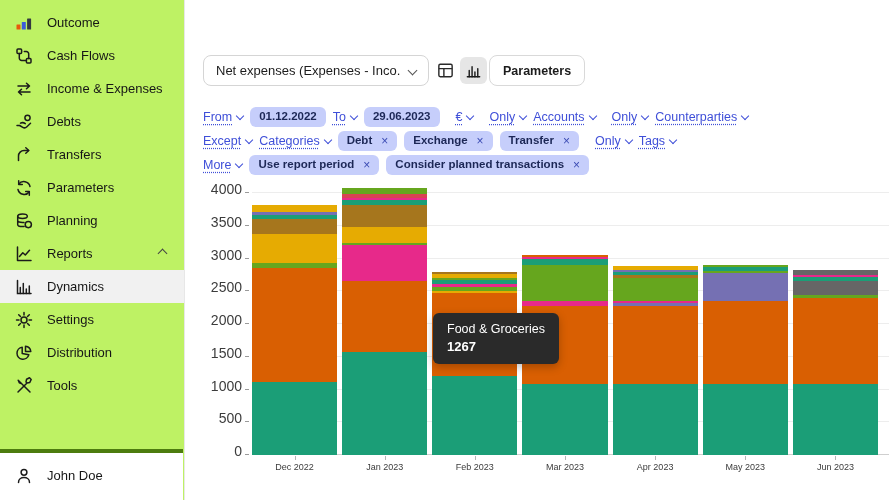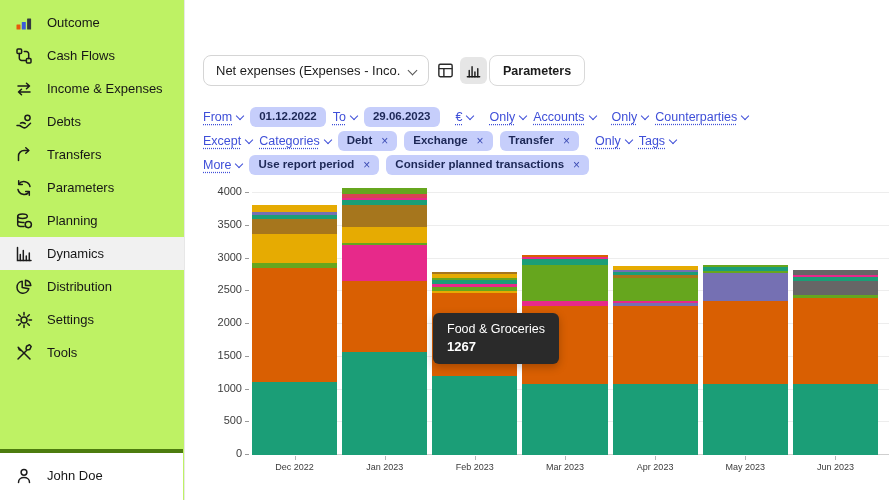--- a/index.html
+++ b/index.html
@@ -32,21 +32,21 @@
   .gap-s{width:7px;flex:none;} .gap-m{width:16px;flex:none;}
   .chip{display:inline-flex;align-items:flex-end;background:#c6cefb;color:#1c2756;font-size:11.5px;font-weight:700;padding:3px 9px;border-radius:6px;white-space:nowrap;line-height:1.2;}
   .chip .x{margin-left:9px;font-weight:500;font-size:12px;color:#3c4cb4;cursor:pointer;}
   .chips{display:inline-flex;gap:7px;}
 
   
   .chart-plot{position:absolute;left:252px;top:193px;width:738px;height:262px;}
   .gridline{position:absolute;left:0;right:0;height:1px;background:#ededed;}
   .gridline.axis{background:#cfcfcf;}
   .ytick{position:absolute;left:-7px;width:4px;height:1px;background:#9a9a9a;}
-  .ylab{position:absolute;right:10px;font-size:11px;color:#3c3c3c;white-space:nowrap;}
+  .ylab{position:absolute;right:10px;font-size:14px;color:#3c3c3c;white-space:nowrap;}
   .bar{position:absolute;bottom:0;display:flex;flex-direction:column;cursor:pointer;}
   .seg{width:100%;flex:none;}
   .xlab{position:absolute;top:269px;font-size:9px;color:#3c3c3c;text-align:center;}
   .xtick{position:absolute;top:263px;width:1px;height:4px;background:#b5b5b5;}
   .ylabs{position:absolute;left:205px;top:193px;width:47px;height:262px;}
 
   
   .tooltip{position:absolute;left:433px;top:313px;background:#2a2a2a;color:#fff;border-radius:6px;padding:9px 14px 10px;box-shadow:0 3px 8px rgba(0,0,0,.25);}
   .tooltip .tt-title{font-size:12.5px;}
   .tooltip .tt-value{font-size:13px;font-weight:700;margin-top:3px;}
@@ -111,43 +111,51 @@
 
     <div class="sb-item">
       <svg viewBox="0 0 20 20" fill="none" stroke="#1b1b1b" stroke-width="1.5" stroke-linecap="round">
         <ellipse cx="8.5" cy="5.2" rx="4.8" ry="2.2"></ellipse>
         <path d="M3.7 5.2 v8.2 c0 1.2 2.1 2.2 4.8 2.2 .6 0 1.1 0 1.6 -.1 M3.7 9.3 c0 1.2 2.1 2.2 4.8 2.2 .5 0 1 0 1.5 -.1"></path>
         <circle cx="14.3" cy="13.6" r="3.1"></circle>
       </svg>
       <span class="sb-label">Planning</span>
     </div>
 
+    <div class="sb-item">
+      <svg viewBox="0 0 20 20" fill="none" stroke="#1b1b1b" stroke-width="1.5" stroke-linecap="round" stroke-linejoin="round">
+        <path d="M3.5 3 V16.5 H17"></path>
+        <path d="M5.5 12.5 L8.8 8.8 L11.3 11 L15.5 6.3"></path>
+      </svg>
+      <span class="sb-label">Reports</span>
+      <span class="caret up"></span>
+    </div>
 
     <div class="sb-item active">
       <svg viewBox="0 0 20 20" fill="none" stroke="#1b1b1b" stroke-width="1.5" stroke-linecap="round">
         <path d="M3.5 3.5 V16.5 H17"></path>
         <path d="M6.3 16.5 V10.5 M9.3 16.5 V6.5 M12.3 16.5 V12 M15.3 16.5 V9"></path>
       </svg>
       <span class="sb-label">Dynamics</span>
     </div>
 
     <div class="sb-item">
-      <svg viewBox="0 0 20 20" fill="none" stroke="#1b1b1b" stroke-width="1.5" stroke-linecap="round" stroke-linejoin="round">
-        <path d="M14.8 11.8 A6 6 0 1 1 8.2 4.3 V10.5 Z"></path>
-        <path d="M11.5 3.2 a6 6 0 0 1 5.3 5.3 h-5.3 z"></path>
-      </svg>
-      <span class="sb-label">Distribution</span>
-    </div>
-
-    <div class="sb-item">
       <svg viewBox="0 0 20 20" fill="none" stroke="#1b1b1b" stroke-width="1.5" stroke-linecap="round">
         <circle cx="10" cy="10" r="3"></circle>
         <path d="M10 2.5 V5 M10 15 V17.5 M2.5 10 H5 M15 10 H17.5 M4.7 4.7 L6.5 6.5 M13.5 13.5 L15.3 15.3 M15.3 4.7 L13.5 6.5 M6.5 13.5 L4.7 15.3"></path>
       </svg>
       <span class="sb-label">Settings</span>
+    </div>
+
+    <div class="sb-item">
+      <svg viewBox="0 0 20 20" fill="none" stroke="#1b1b1b" stroke-width="1.5" stroke-linecap="round" stroke-linejoin="round">
+        <path d="M14.8 11.8 A6 6 0 1 1 8.2 4.3 V10.5 Z"></path>
+        <path d="M11.5 3.2 a6 6 0 0 1 5.3 5.3 h-5.3 z"></path>
+      </svg>
+      <span class="sb-label">Distribution</span>
     </div>
 
     <div class="sb-item">
       <svg viewBox="0 0 20 20" fill="none" stroke="#1b1b1b" stroke-width="1.5" stroke-linecap="round" stroke-linejoin="round">
         <path d="M4 16 L13 7 M13 7 l2.8 -.6 1.4 -2.9 -1.7 -1.7 -2.9 1.4 -.6 2.8 z"></path>
         <path d="M4.2 4.2 L16 16 M4.2 4.2 l1.1 2.6 2.6 1.1"></path>
       </svg>
       <span class="sb-label">Tools</span>
     </div>
 

